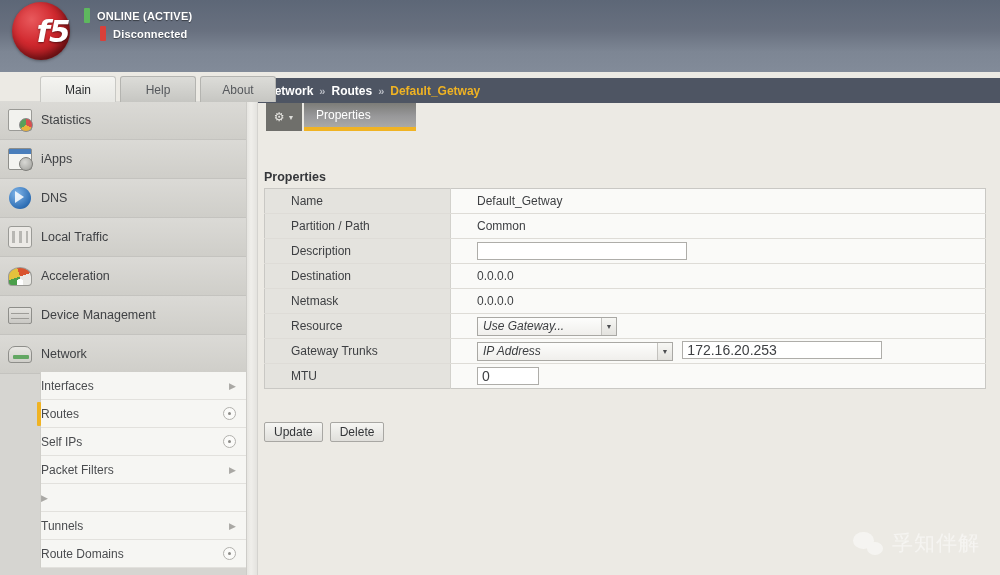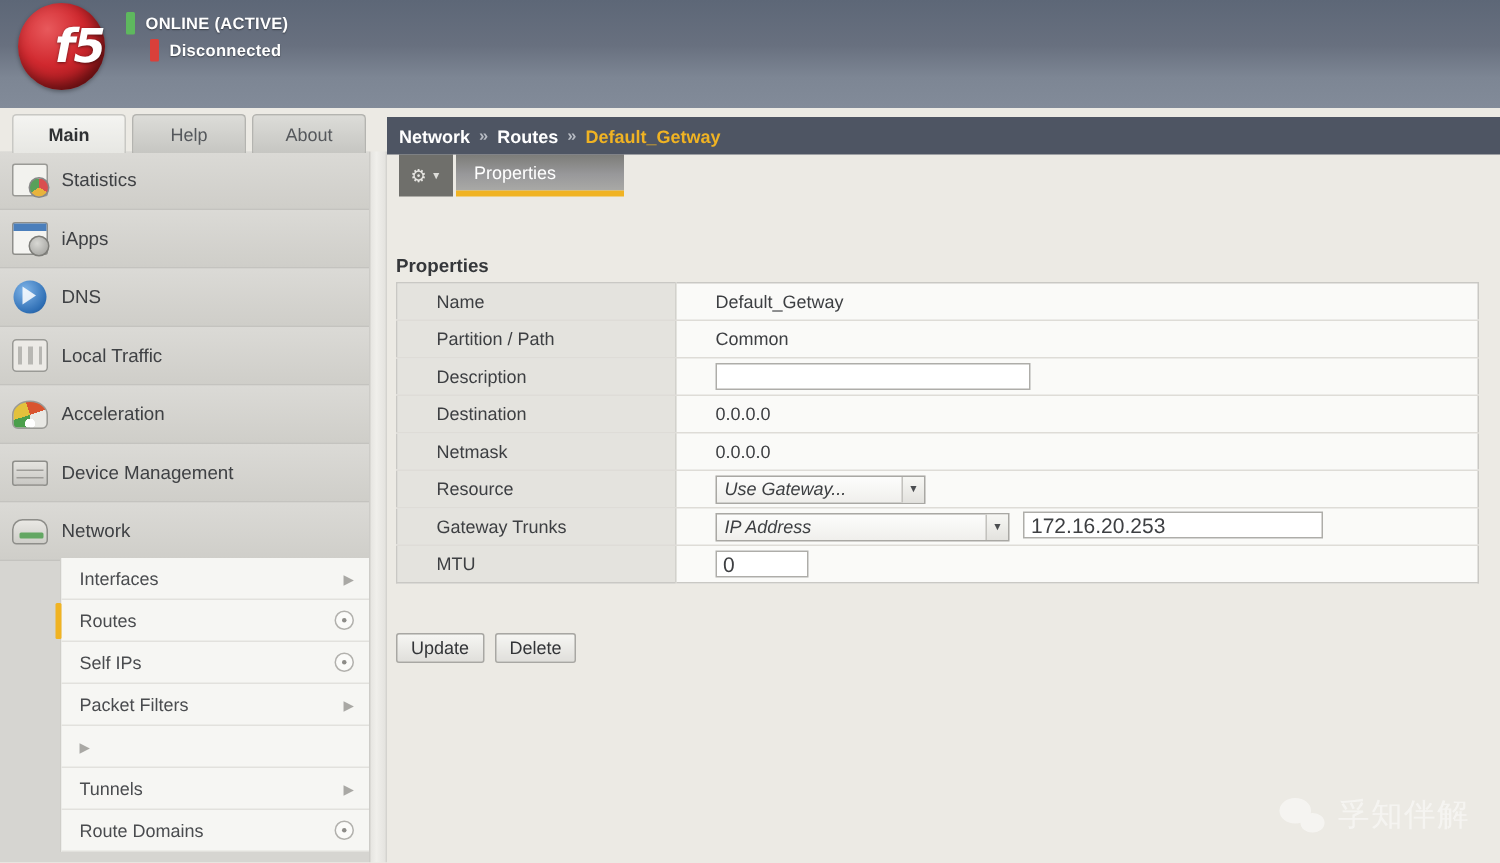--- a/index.html
+++ b/index.html
@@ -53,21 +53,21 @@
   }
   .top-tab {
     width: 76px; height: 26px; line-height: 26px; text-align: center;
     font-size: 12px; color: #55585c;
     background: linear-gradient(180deg, #dcdcd8 0%, #c6c6c2 100%);
     border: 1px solid #b4b4b0; border-bottom: none;
     border-radius: 3px 3px 0 0;
   }
   .top-tab.active {
     background: linear-gradient(180deg, #f4f4f1 0%, #e7e7e3 100%);
-    color: #2f3133; font-weight: bold; border-color: #c8c8c4;
+    color: #2f3133; font-weight: normal; border-color: #c8c8c4; margin-left: 32px;
   }
 
   
   #sidebar {
     position: absolute; left: 0; top: 101px; width: 246px; height: 474px;
     background: #d6d5d1; overflow: hidden;
   }
   .nav-item {
     position: relative; height: 39px; display: flex; align-items: center;
     padding-left: 8px; gap: 9px;
@@ -103,21 +103,21 @@
   .ic-net::after{content:""; position:absolute; left:4px; bottom:3px; width:16px; height:4px;
     background:#63a763; border-radius:1px;}
 
   
   #submenu {
     position: absolute; left: 40px; top: 372px; width: 206px;
     background: #f6f6f3; border-left: 1px solid #cfcec9;
   }
   .sub-item {
     position: relative; height: 28px; display: flex; align-items: center;
-    padding-left: 12px; padding-right: 10px;
+    padding-right: 10px;
     font-size: 12px; color: #4a4c4f;
     background: #f6f6f3; border-bottom: 1px solid #e2e1dd;
   }
   .sub-item.active::before {
     content: ""; position: absolute; left: -4px; top: 2px; width: 4px; height: 24px;
     background: #f0b323; border-radius: 1px;
   }
   .sub-label { flex: 1; }
   .sub-arrow { color: #a9a8a4; font-size: 9px; }
   .sub-circle {

